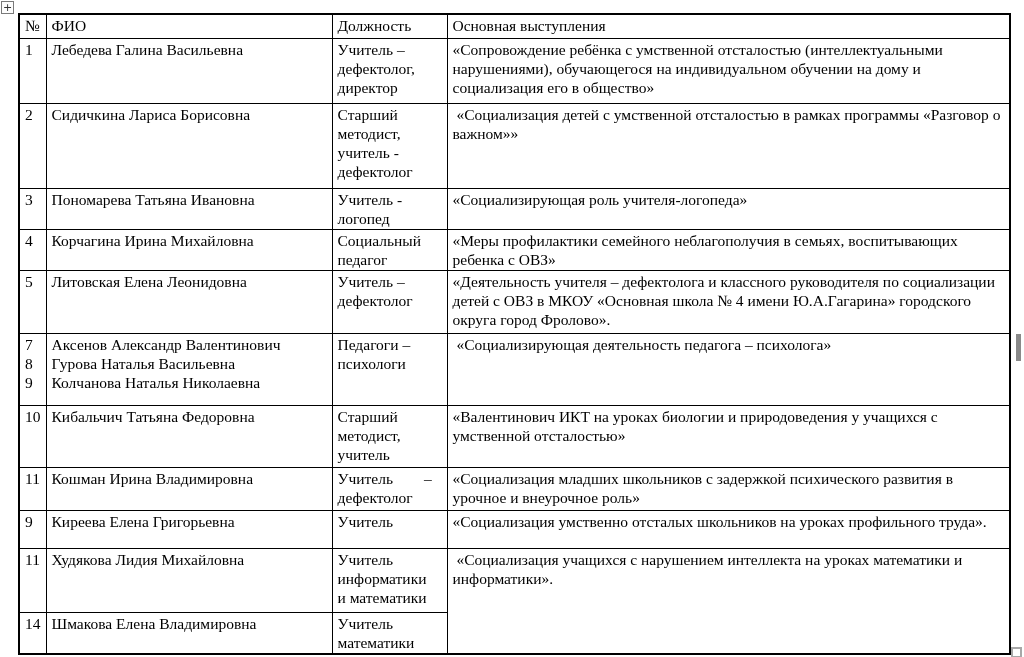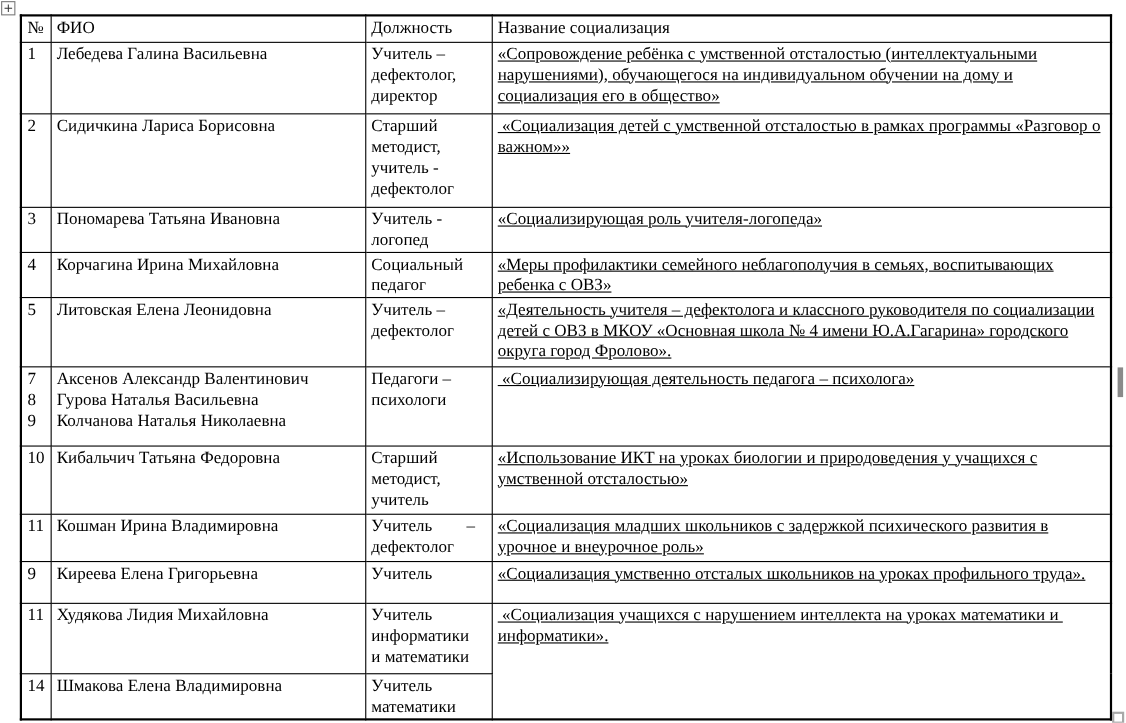--- a/index.html
+++ b/index.html
@@ -30,21 +30,20 @@
     padding: 1px 3px 1px 5px;
     text-align: left;
     white-space: pre-line;
     overflow: hidden;
   }
   .doc-table th { white-space: nowrap; }
   .c-title {
     text-align: justify;
     white-space: normal;
     padding: 1px 2px 1px 3px;
-    text-decoration: underline;
   }
   .lh24 { line-height: 24px; }
 
   
   .move-handle {
     position: absolute; left: 1px; top: 1px;
     width: 11px; height: 11px;
     border: 1px solid #7a7a7a;
     background: #fdfdfd;
     display: flex; align-items: center; justify-content: center;
@@ -79,21 +78,21 @@
       <col style="width:27px">
         <col style="width:286px">
         <col style="width:115px">
         <col style="width:563px">
     </colgroup>
     <tbody>
         <tr style="height:24px">
       <th>№</th>
       <th>ФИО</th>
       <th>Должность</th>
-      <th>Название социализация</th>
+      <th>Основная выступления</th>
     </tr>
     <tr style="height:65px">
       <td>1</td>
       <td>Лебедева Галина Васильевна</td>
       <td>Учитель –
 дефектолог,
 директор</td>
       <td class="c-title">«Сопровождение ребёнка с умственной отсталостью (интеллектуальными нарушениями), обучающегося на индивидуальном обучении на дому и социализация его в общество»</td>
     </tr>
     <tr style="height:85px">
@@ -136,21 +135,21 @@
       <td>Педагоги –
 психологи</td>
       <td class="c-title">&nbsp;«Социализирующая деятельность педагога – психолога»</td>
     </tr>
     <tr style="height:62px">
       <td>10</td>
       <td>Кибальчич Татьяна Федоровна</td>
       <td>Старший
 методист,
 учитель</td>
-      <td class="c-title">«Использование ИКТ на уроках биологии и природоведения у учащихся с умственной отсталостью»</td>
+      <td class="c-title">«Валентинович ИКТ на уроках биологии и природоведения у учащихся с умственной отсталостью»</td>
     </tr>
     <tr style="height:43px">
       <td>11</td>
       <td>Кошман Ирина Владимировна</td>
       <td>Учитель  –
 дефектолог</td>
       <td class="c-title">«Социализация младших школьников с задержкой психического развития в урочное и внеурочное роль»</td>
     </tr>
     <tr style="height:38px">
       <td>9</td>

